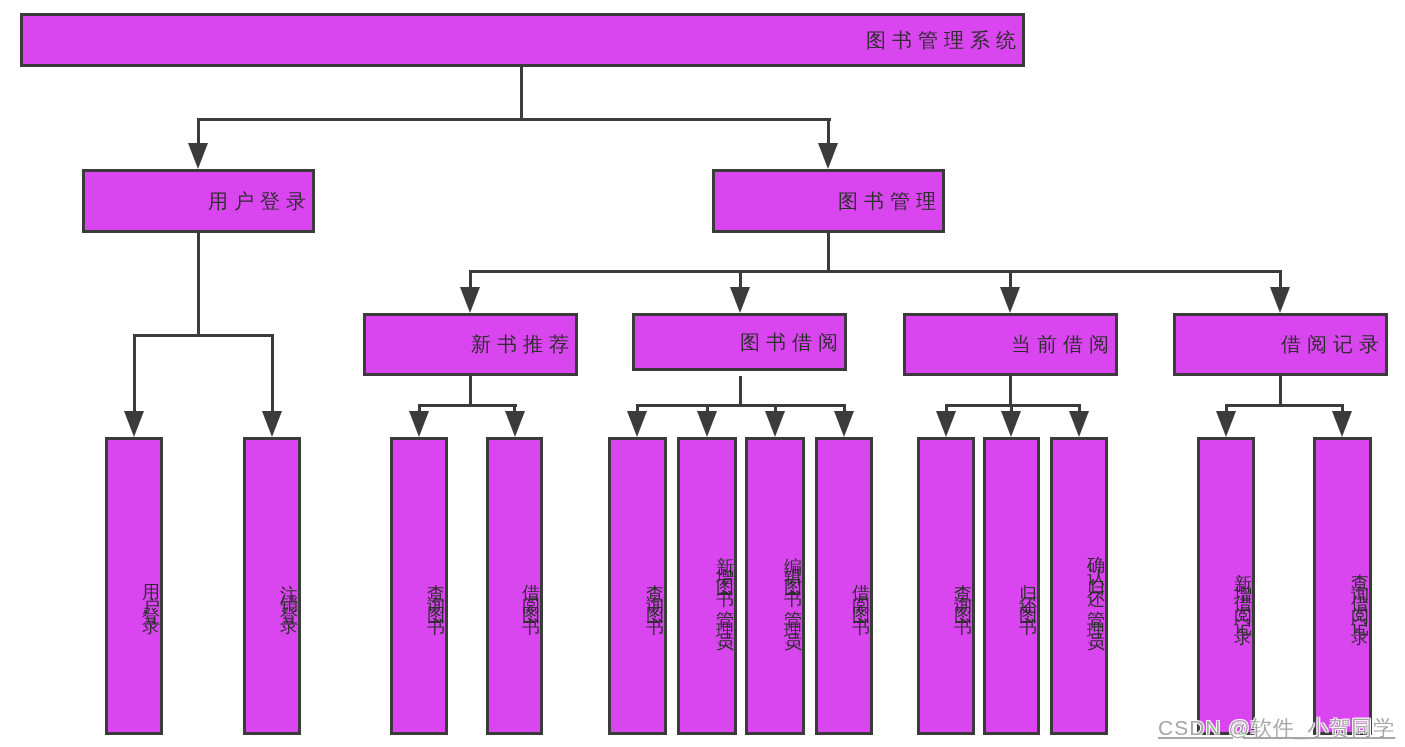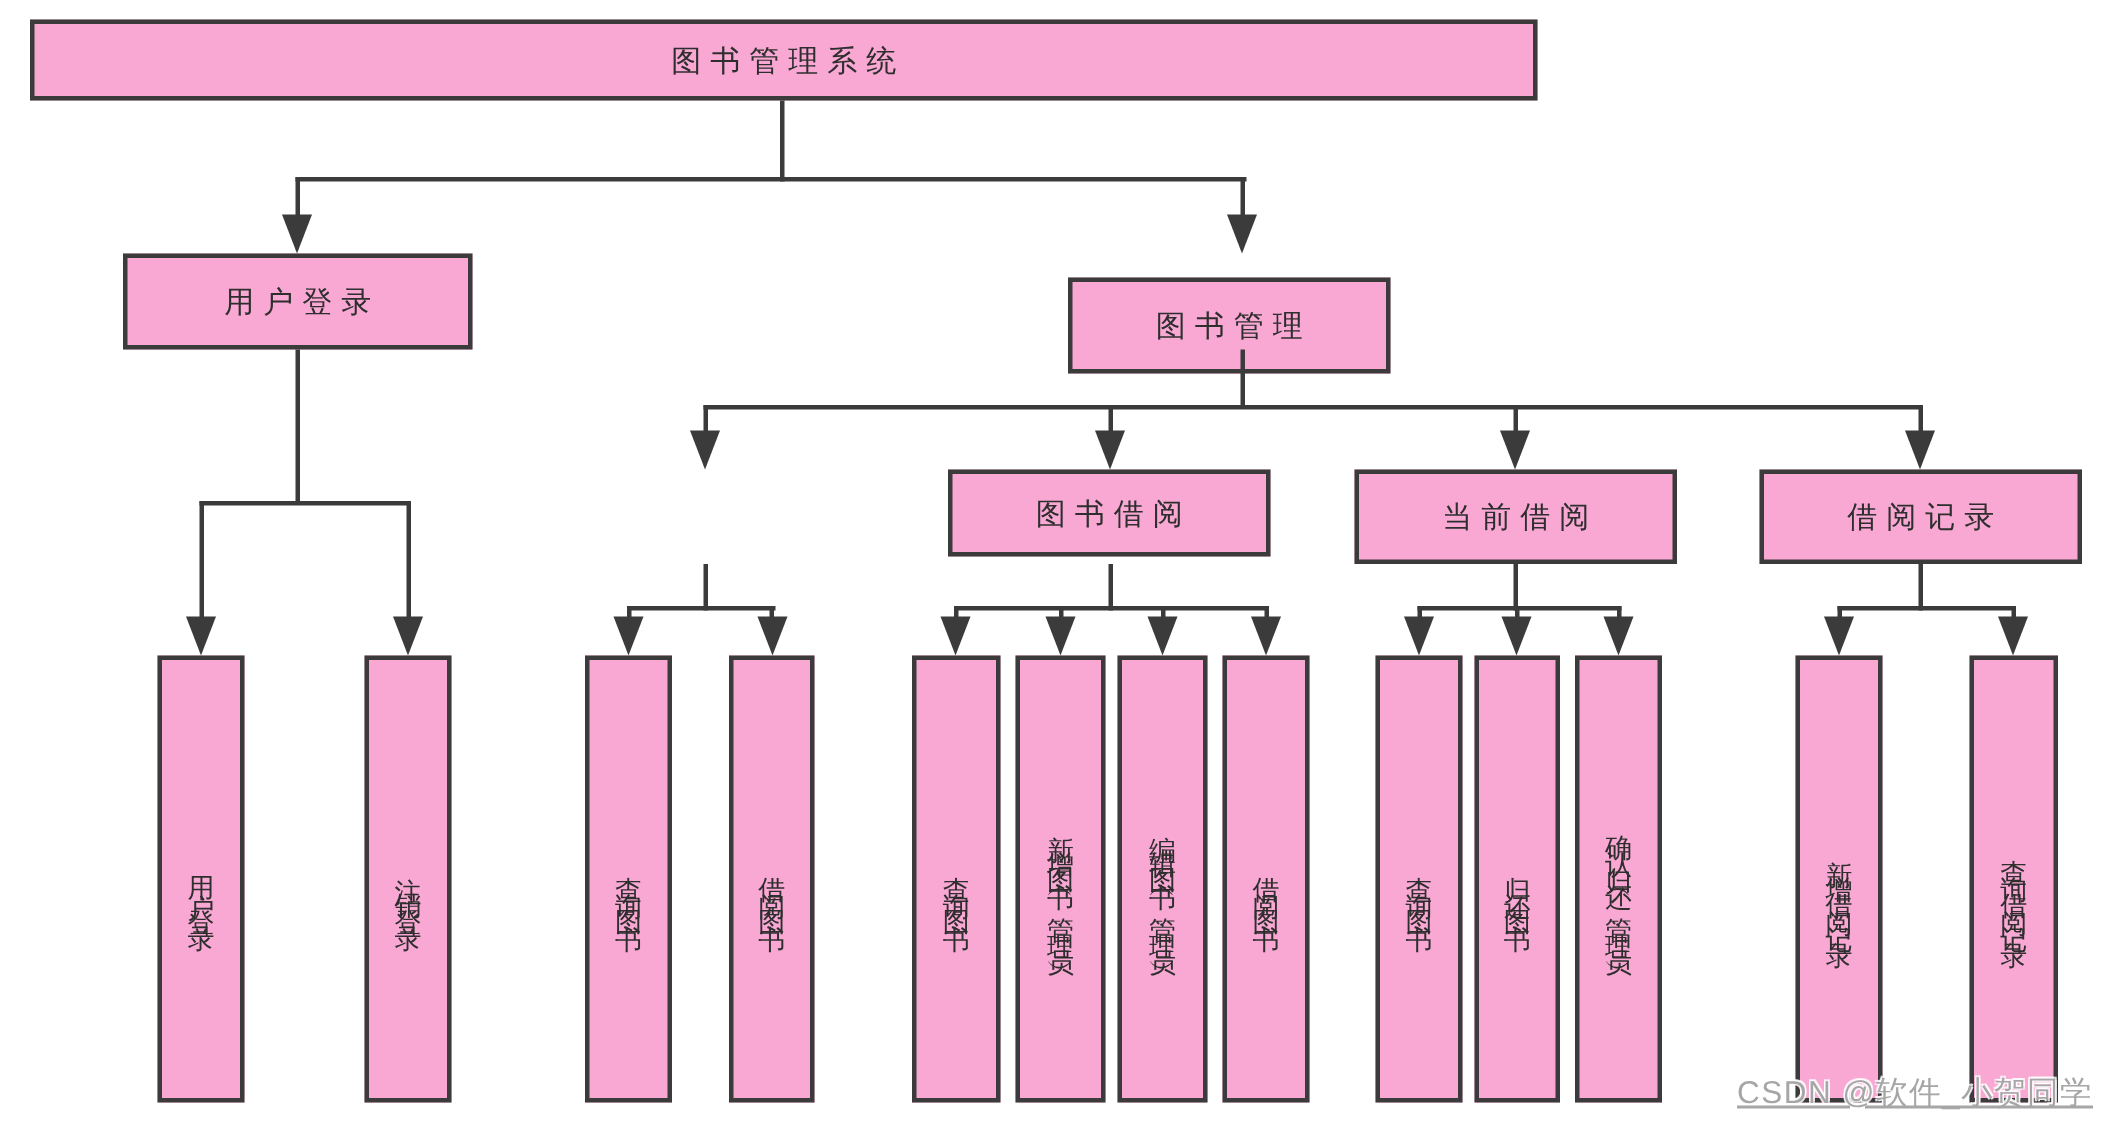--- a/index.html
+++ b/index.html
@@ -6,22 +6,22 @@
     --line:#3b3b3b;
     --text:#2e2e2e;
     --wm:#a6a6a6;
   }
   html,body{margin:0;padding:0;background:#fff;}
   body{font-family:"Liberation Sans","DejaVu Sans",sans-serif;}
   .canvas{
     position:relative;width:1405px;height:747px;background:#ffffff;overflow:hidden;
   }
   .box{
-    position:absolute;background:#f9a8d4;border:3px solid var(--line);
-    display:flex;align-items:center;justify-content:center;
+    position:absolute;background:#d946ef;border:3px solid var(--line);
+    display:flex;align-items:center;justify-content:flex-end;
     box-sizing:border-box;color:var(--text);
   }
   .hlabel{
     font-size:20px;letter-spacing:6px;padding-left:6px;white-space:nowrap;color:var(--text);
   }
   .vlabel{
     writing-mode:vertical-rl;text-orientation:mixed;
     font-size:18px;letter-spacing:11px;padding-top:11px;line-height:1;
     white-space:nowrap;color:var(--text);
   }
@@ -45,24 +45,27 @@
 
 <div class="canvas">
 
   <div class="box" style="left:20px;top:13px;width:1005px;height:54px">
     <span class="hlabel">图书管理系统</span>
   </div>
 
   <div class="box" style="left:82px;top:169px;width:233px;height:64px">
     <span class="hlabel">用户登录</span>
   </div>
-  <div class="box" style="left:712px;top:185px;width:215px;height:64px">
+  <div class="box" style="left:712px;top:169px;width:233px;height:64px">
     <span class="hlabel">图书管理</span>
   </div>
 
+  <div class="box" style="left:363px;top:313px;width:215px;height:63px">
+    <span class="hlabel">新书推荐</span>
+  </div>
   <div class="box" style="left:632px;top:313px;width:215px;height:58px">
     <span class="hlabel">图书借阅</span>
   </div>
   <div class="box" style="left:903px;top:313px;width:215px;height:63px">
     <span class="hlabel">当前借阅</span>
   </div>
   <div class="box" style="left:1173px;top:313px;width:215px;height:63px">
     <span class="hlabel">借阅记录</span>
   </div>
 

